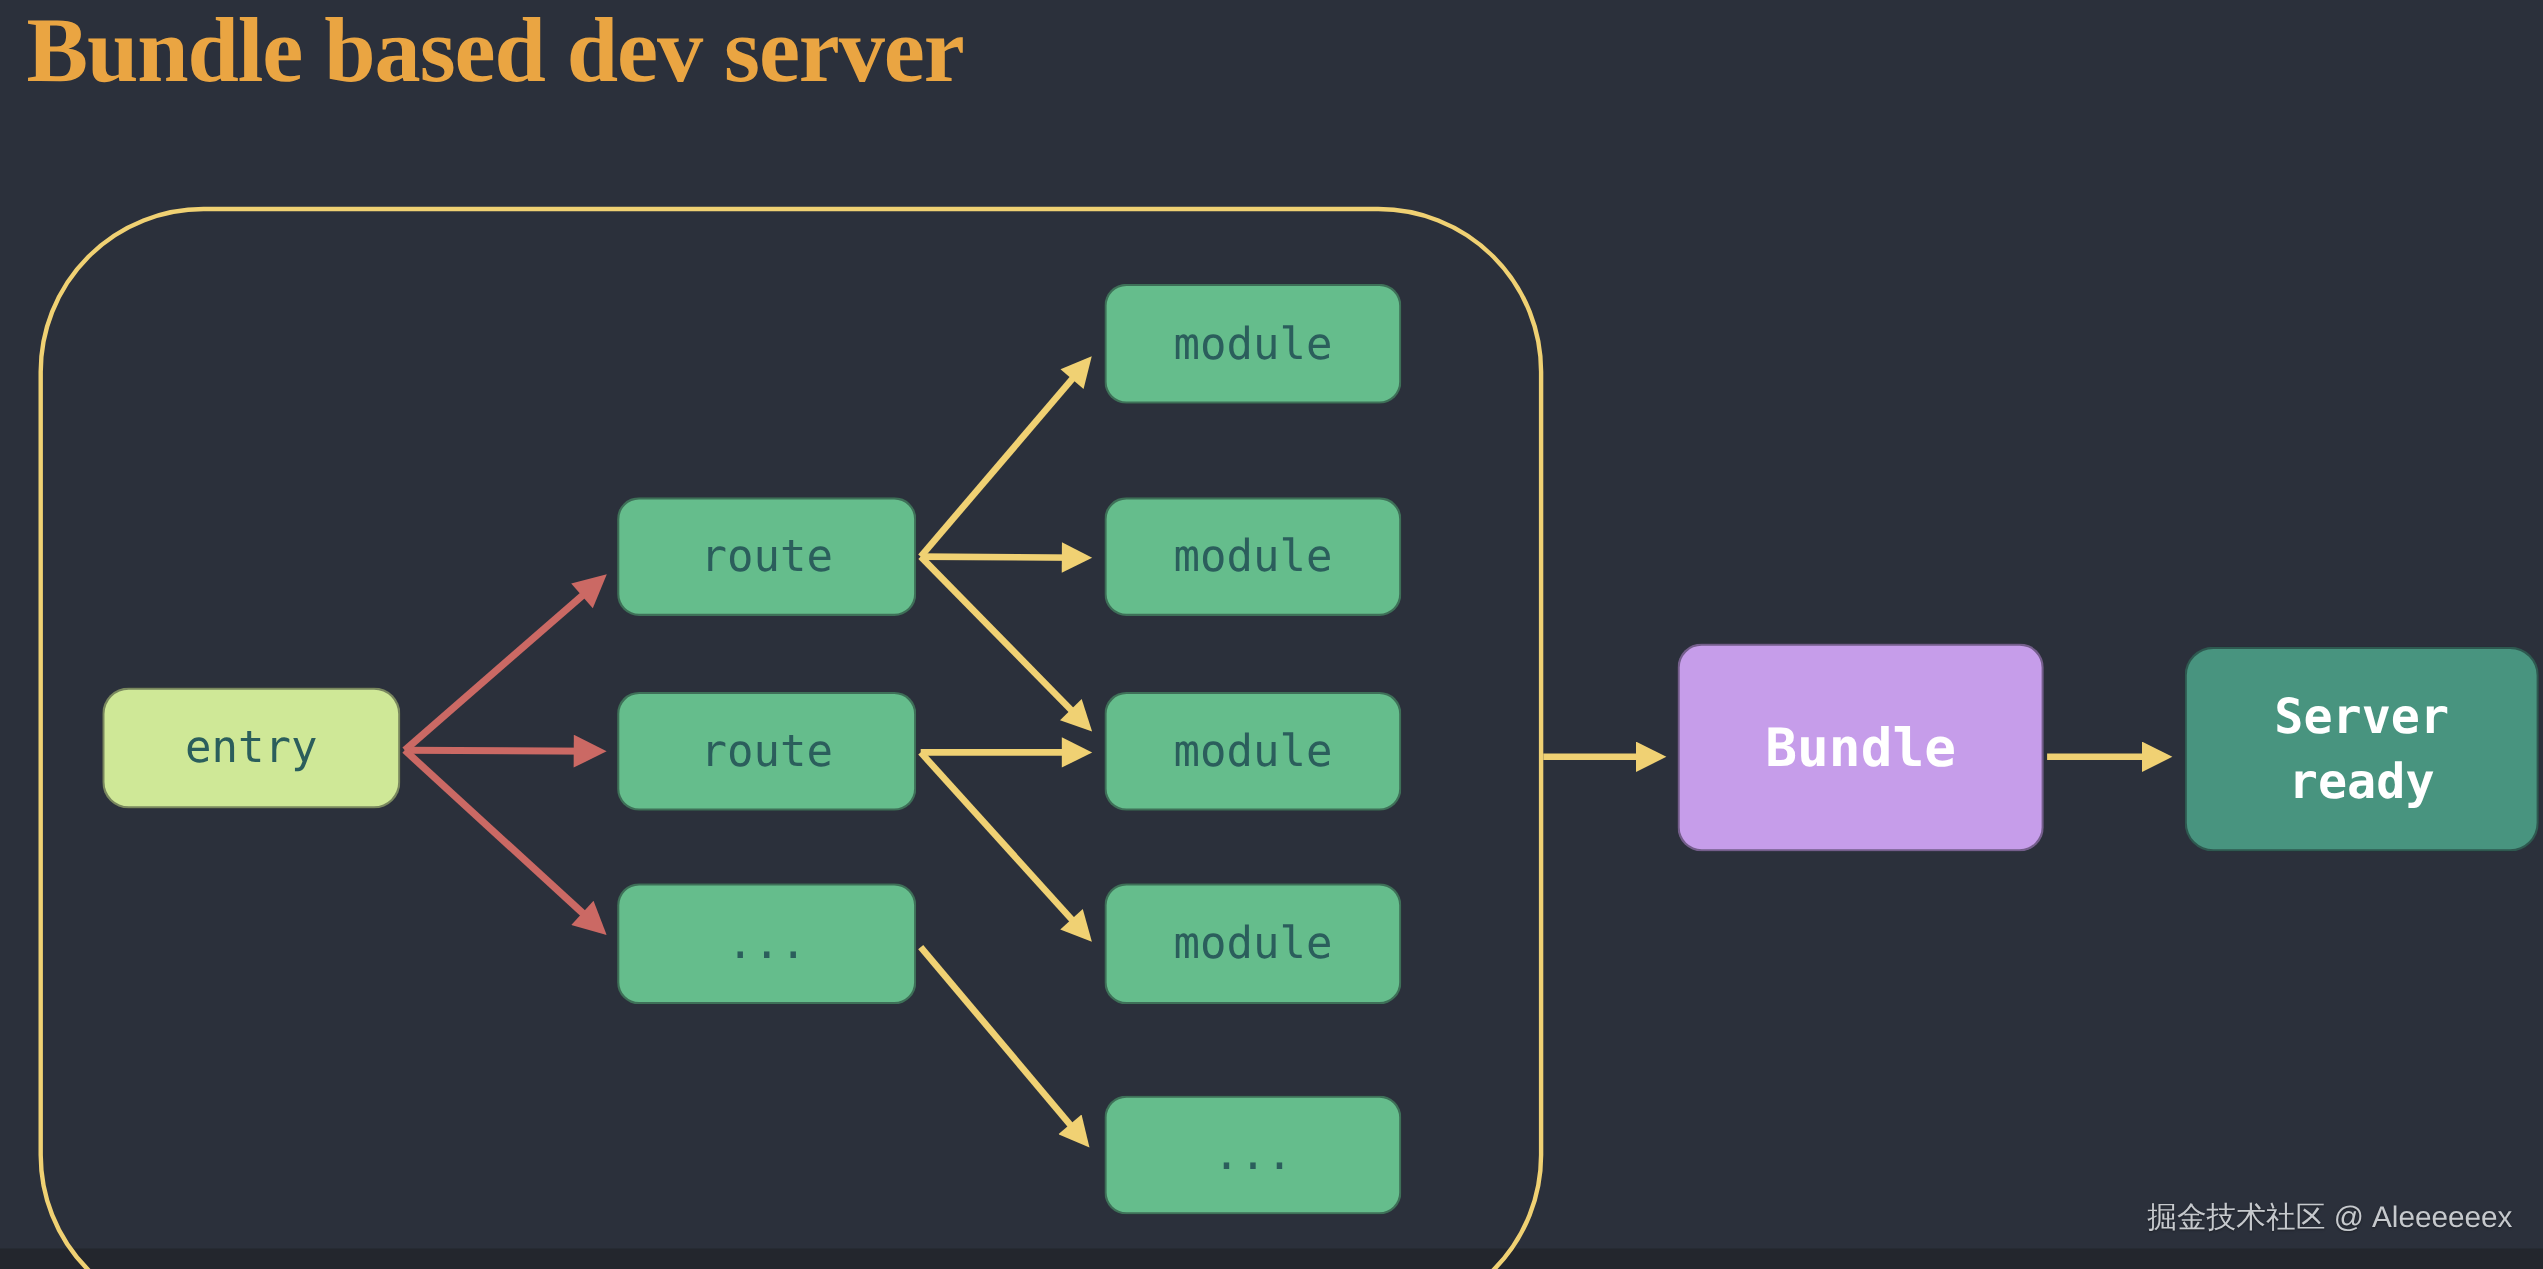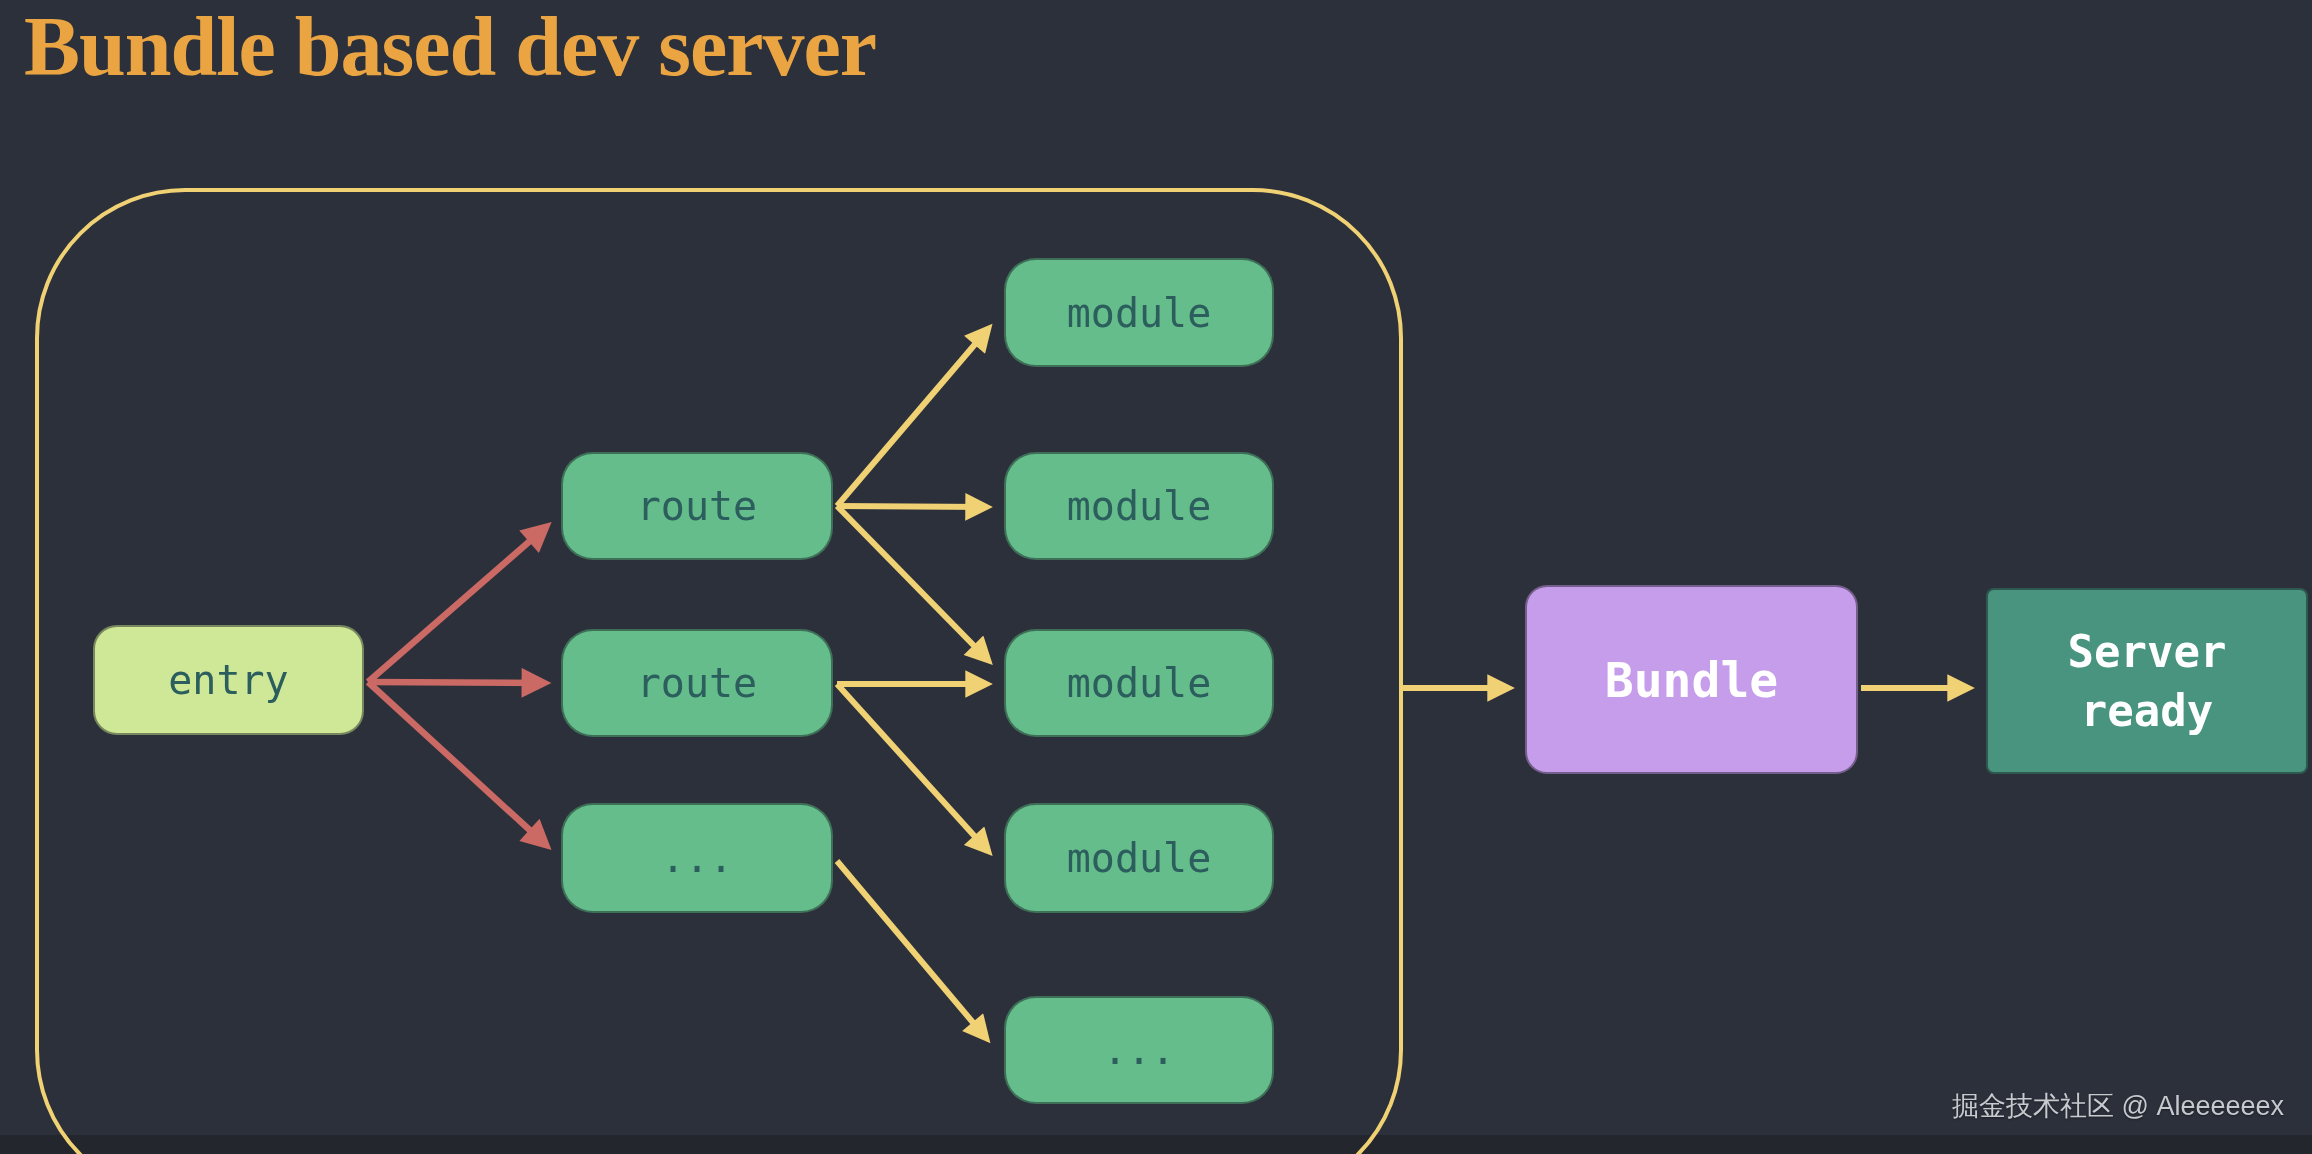--- a/index.html
+++ b/index.html
@@ -34,28 +34,28 @@
   .edges .y{ stroke:var(--arrow-yellow); stroke-width:6; }
   .edges .r{ stroke:var(--arrow-red); stroke-width:6.5; }
   .head-y{ fill:var(--arrow-yellow); }
   .head-r{ fill:var(--arrow-red); }
   .node{
     position:absolute; display:flex; align-items:center; justify-content:center;
     box-sizing:border-box; z-index:3;
     border:2px solid rgba(15,18,24,0.45);
     font-size:40px; color:var(--node-text);
   }
-  .node.green{ background:var(--node-green); border-radius:32px; }
+  .node.green{ background:var(--node-green); border-radius:20px; }
   .node.entry{ background:var(--entry-fill); border-radius:24px; }
   .node.bundle{
     background:var(--bundle-fill); border-radius:22px;
     color:var(--light-text); font-size:48px; font-weight:bold;
   }
   .node.server{
-    background:var(--server-fill); border-radius:8px;
+    background:var(--server-fill); border-radius:26px;
     color:var(--light-text); font-size:44px; font-weight:bold;
   }
   .node.server .wrap{ width:186px; text-align:center; line-height:1.35; margin:0 auto; }
   .watermark{
     position:absolute; right:28px; top:1088px; z-index:4;
     font-family:"Liberation Sans", sans-serif;
     font-size:27px; color:var(--watermark); white-space:nowrap;
     text-shadow:0 1px 2px rgba(0,0,0,0.4);
   }
 </style>

